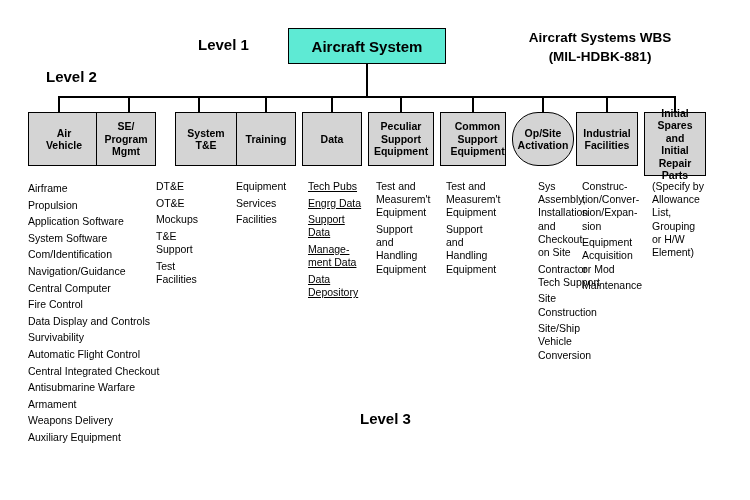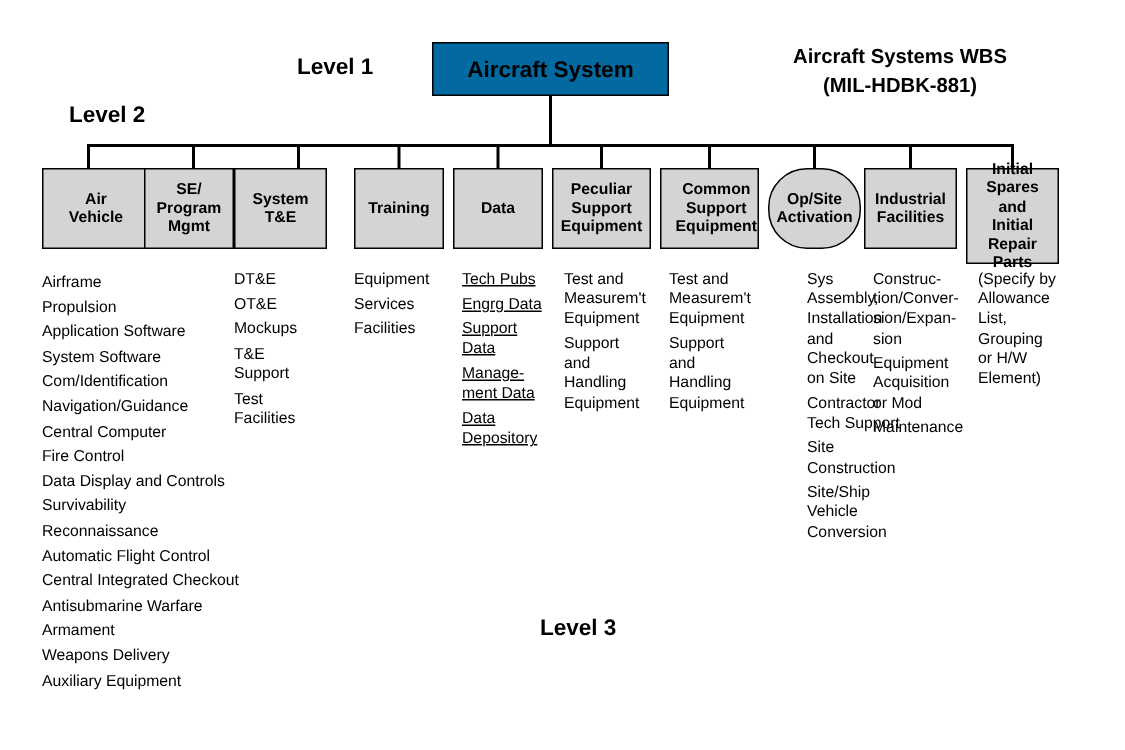--- a/index.html
+++ b/index.html
@@ -40,21 +40,21 @@
   #level1-label { left: 198px; top: 36px; }
   #level2-label { left: 46px;  top: 68px; }
   #level3-label { left: 360px; top: 410px; }
 
   
   .root-box {
     left: 288px;
     top: 28px;
     width: 158px;
     height: 36px;
-    background: #0369a1;
+    background: #5eead4;
     border: 1.5px solid #000000;
     box-sizing: border-box;
     display: flex;
     align-items: center;
     justify-content: center;
     font-size: 15px;
     font-weight: bold;
   }
 
   
@@ -128,21 +128,21 @@
       <div class="abs line-v" style="left: 606.25px; top: 96px; height: 16px;"></div>
       <div class="abs line-v" style="left: 674.25px; top: 96px; height: 16px;"></div>
     </div>
   <div id="nodes-layer">
       <div class="abs node-box" style="left: 28px; width: 72px;">
         <span>Air<br>Vehicle</span>
       </div>
       <div class="abs node-box" style="left: 96px; width: 60px;">
         <span>SE/<br>Program<br>Mgmt</span>
       </div>
-      <div class="abs node-box" style="left: 156px; width: 62px;">
+      <div class="abs node-box" style="left: 175px; width: 62px;">
         <span>System<br>T&amp;E</span>
       </div>
       <div class="abs node-box" style="left: 236px; width: 60px;">
         <span>Training</span>
       </div>
       <div class="abs node-box" style="left: 302px; width: 60px;">
         <span>Data</span>
       </div>
       <div class="abs node-box" style="left: 368px; width: 66px;">
         <span>Peculiar<br>Support<br>Equipment</span>
@@ -165,21 +165,20 @@
         <div class="leaf">Airframe</div>
         <div class="leaf">Propulsion</div>
         <div class="leaf">Application Software</div>
         <div class="leaf">System Software</div>
         <div class="leaf">Com/Identification</div>
         <div class="leaf">Navigation/Guidance</div>
         <div class="leaf">Central Computer</div>
         <div class="leaf">Fire Control</div>
         <div class="leaf">Data Display and Controls</div>
         <div class="leaf">Survivability</div>
-        <div class="leaf">Reconnaissance</div>
         <div class="leaf">Automatic Flight Control</div>
         <div class="leaf">Central Integrated Checkout</div>
         <div class="leaf">Antisubmarine Warfare</div>
         <div class="leaf">Armament</div>
         <div class="leaf">Weapons Delivery</div>
         <div class="leaf">Auxiliary Equipment</div>
       </div>
       <div class="abs leaf-col compact" style="left: 156px; width: 62px;">
         <div class="leaf">DT&amp;E</div>
         <div class="leaf">OT&amp;E</div>

